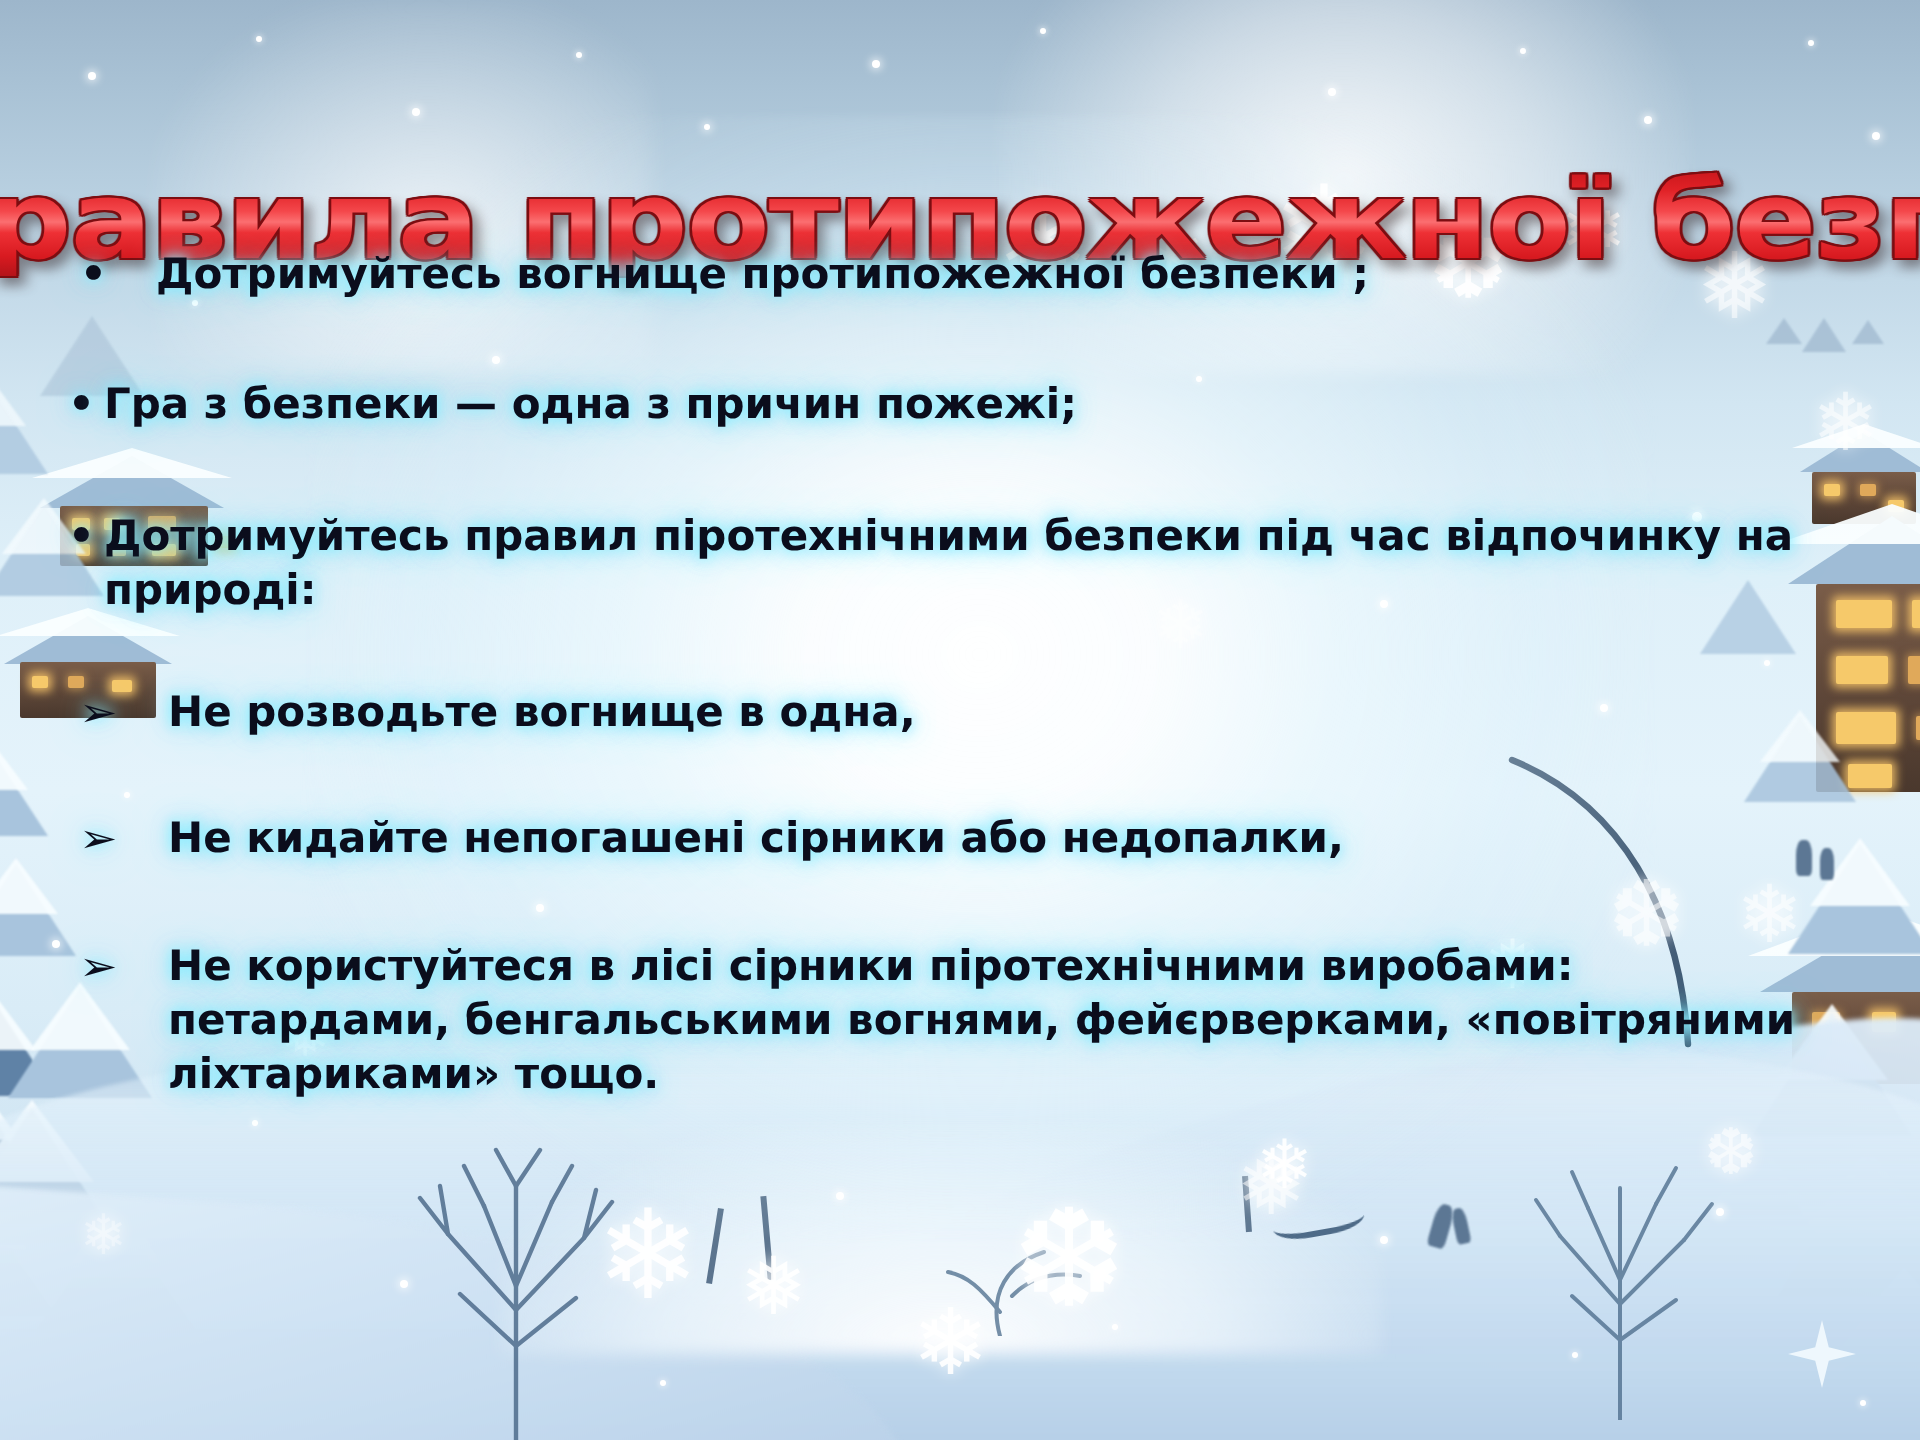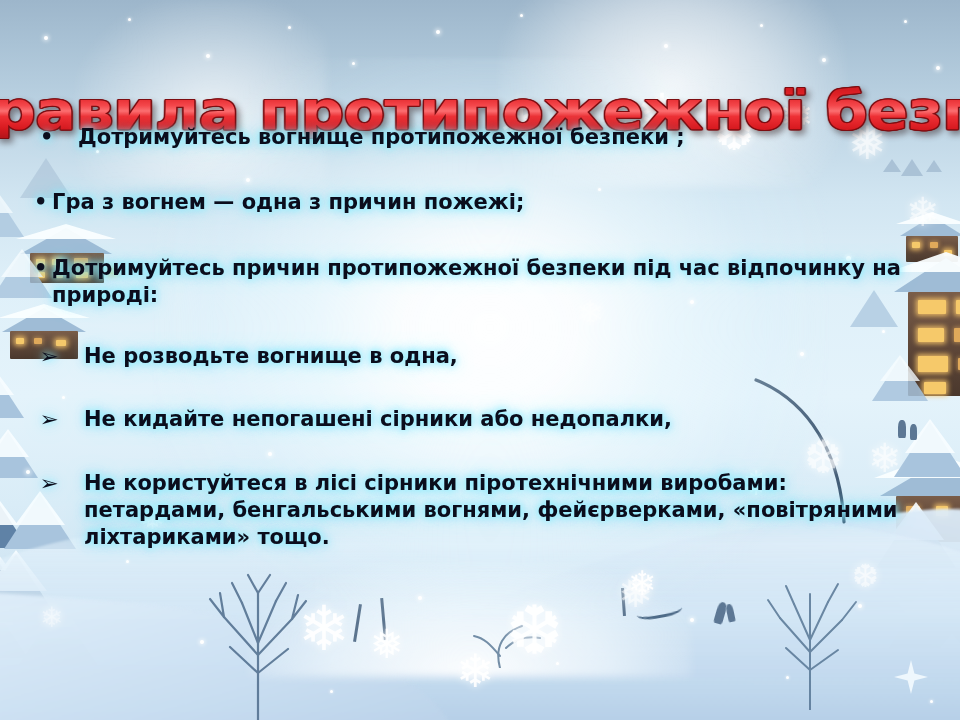--- a/index.html
+++ b/index.html
@@ -634,26 +634,26 @@
 
     <div class="body-list">
 
       <div class="li row1">
         <span class="mark">•</span>
         <span class="txt">Дотримуйтесь вогнище протипожежної безпеки ;</span>
       </div>
 
       <div class="li row2">
         <span class="mark">•</span>
-        <span class="txt">Гра з вогнем — одна з причин пожежі;</span>
+        <span class="txt">Гра з безпеки — одна з причин пожежі;</span>
       </div>
 
       <div class="li row3">
         <span class="mark">•</span>
-        <span class="txt">Дотримуйтесь причин протипожежної безпеки під час відпочинку на природі:</span>
+        <span class="txt">Дотримуйтесь правил піротехнічними безпеки під час відпочинку на природі:</span>
       </div>
 
       <div class="li row4">
         <span class="mark arrowglyph">➢</span>
         <span class="txt">Не розводьте вогнище в одна,</span>
       </div>
 
       <div class="li row5">
         <span class="mark arrowglyph">➢</span>
         <span class="txt">Не кидайте непогашені сірники або недопалки,</span>

